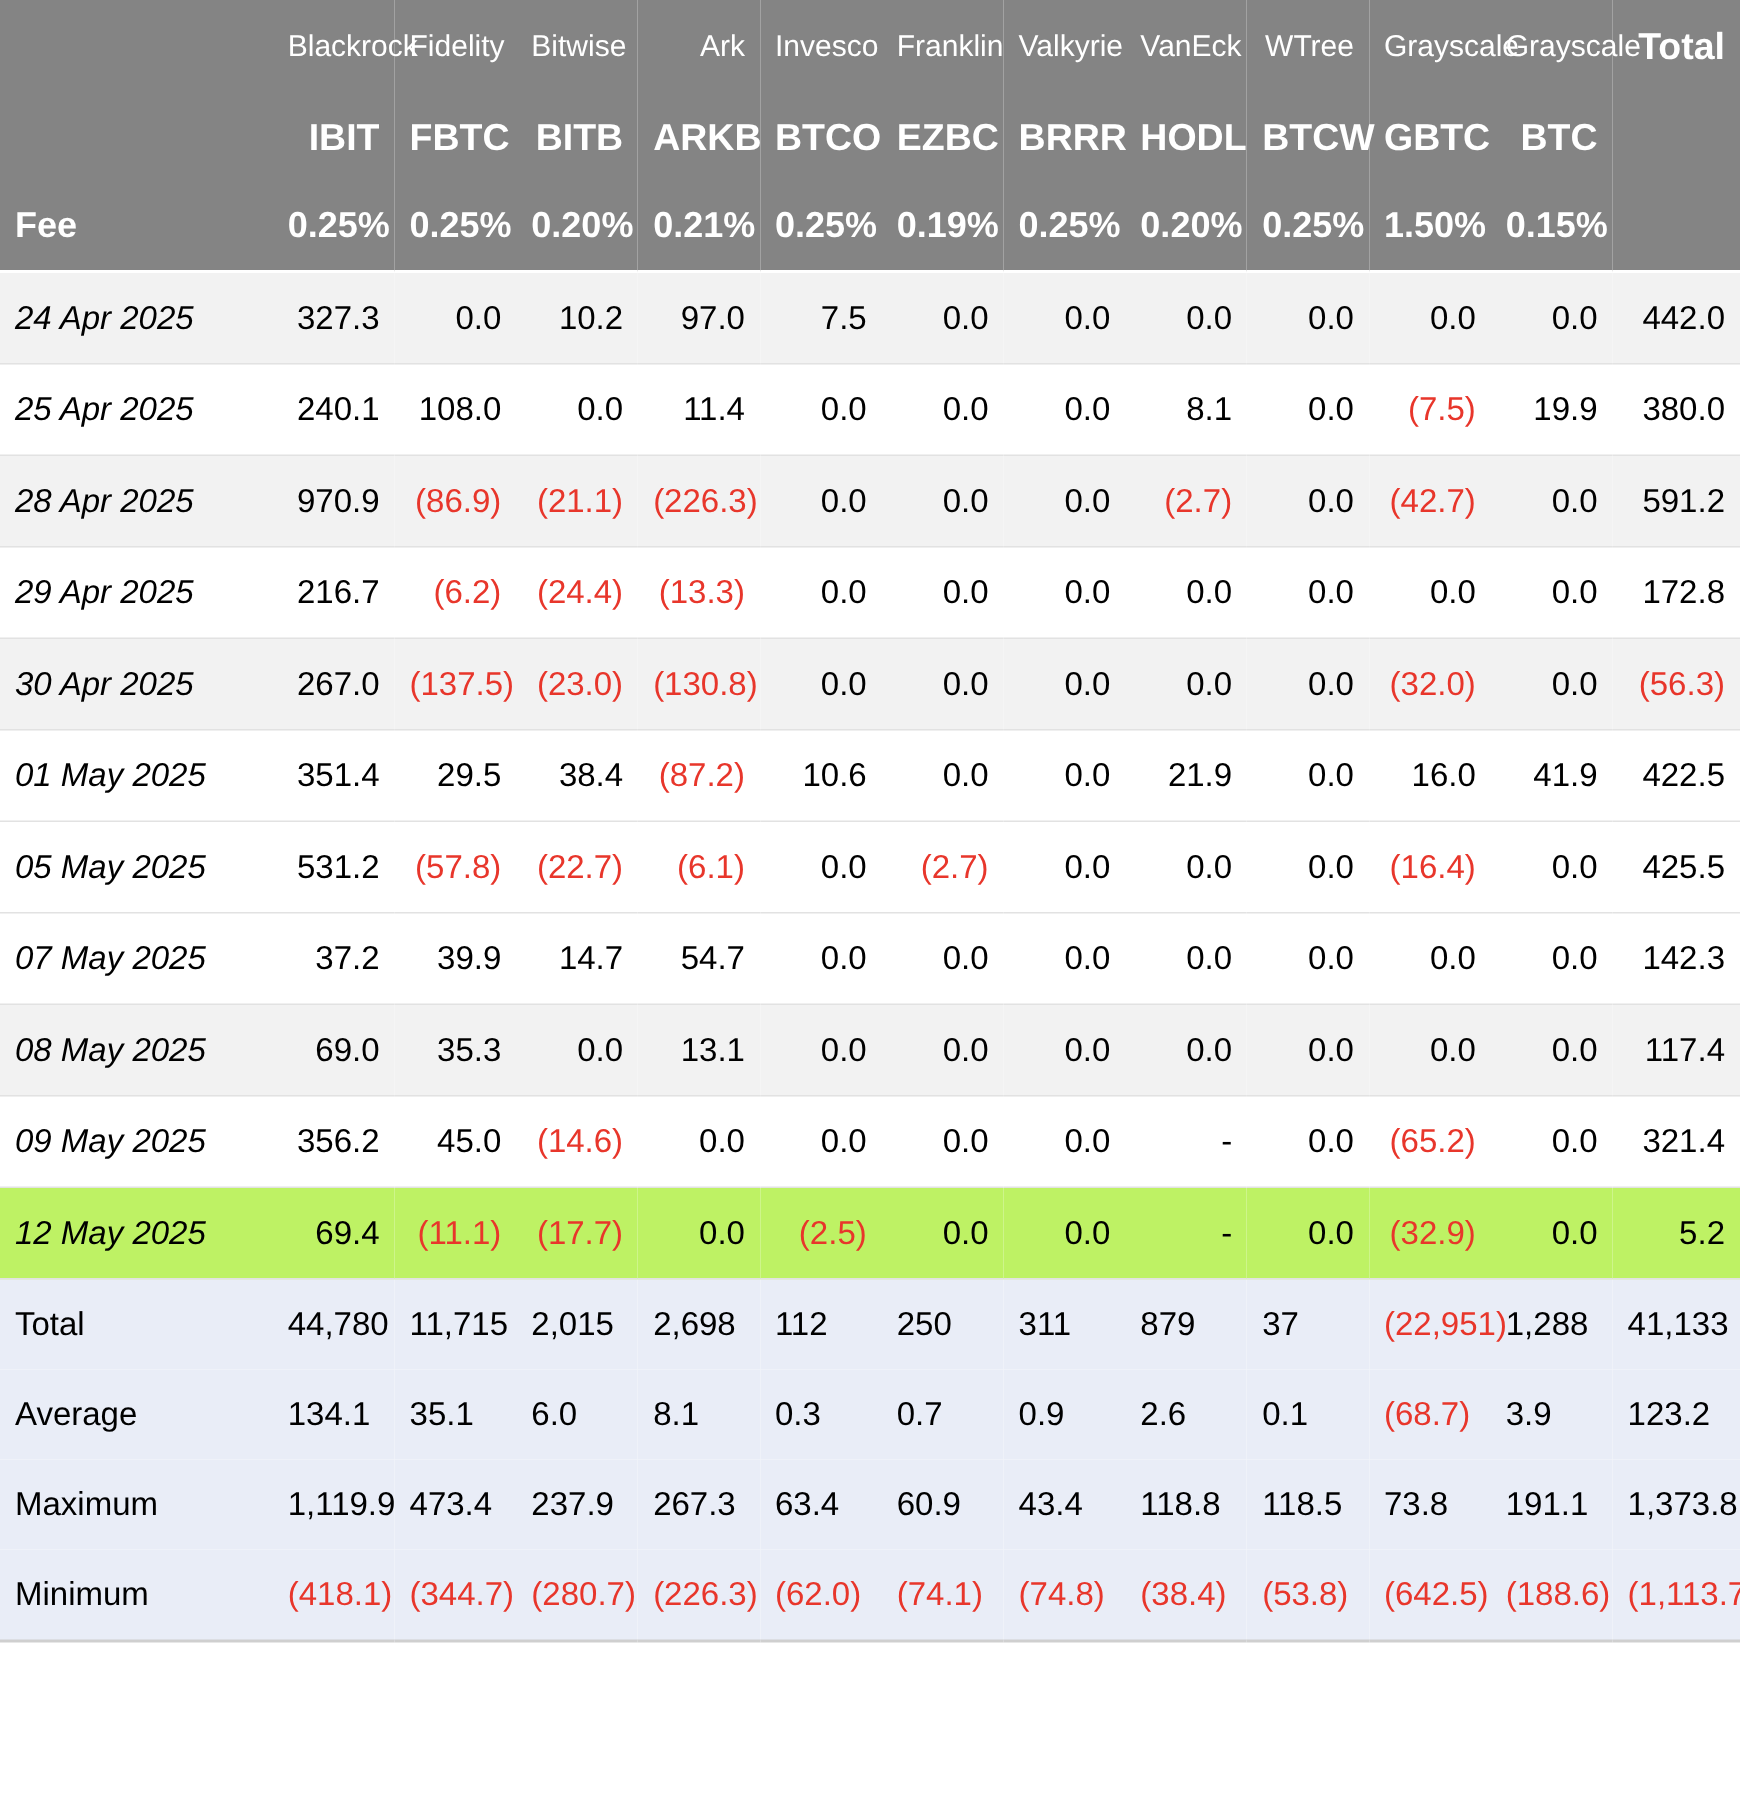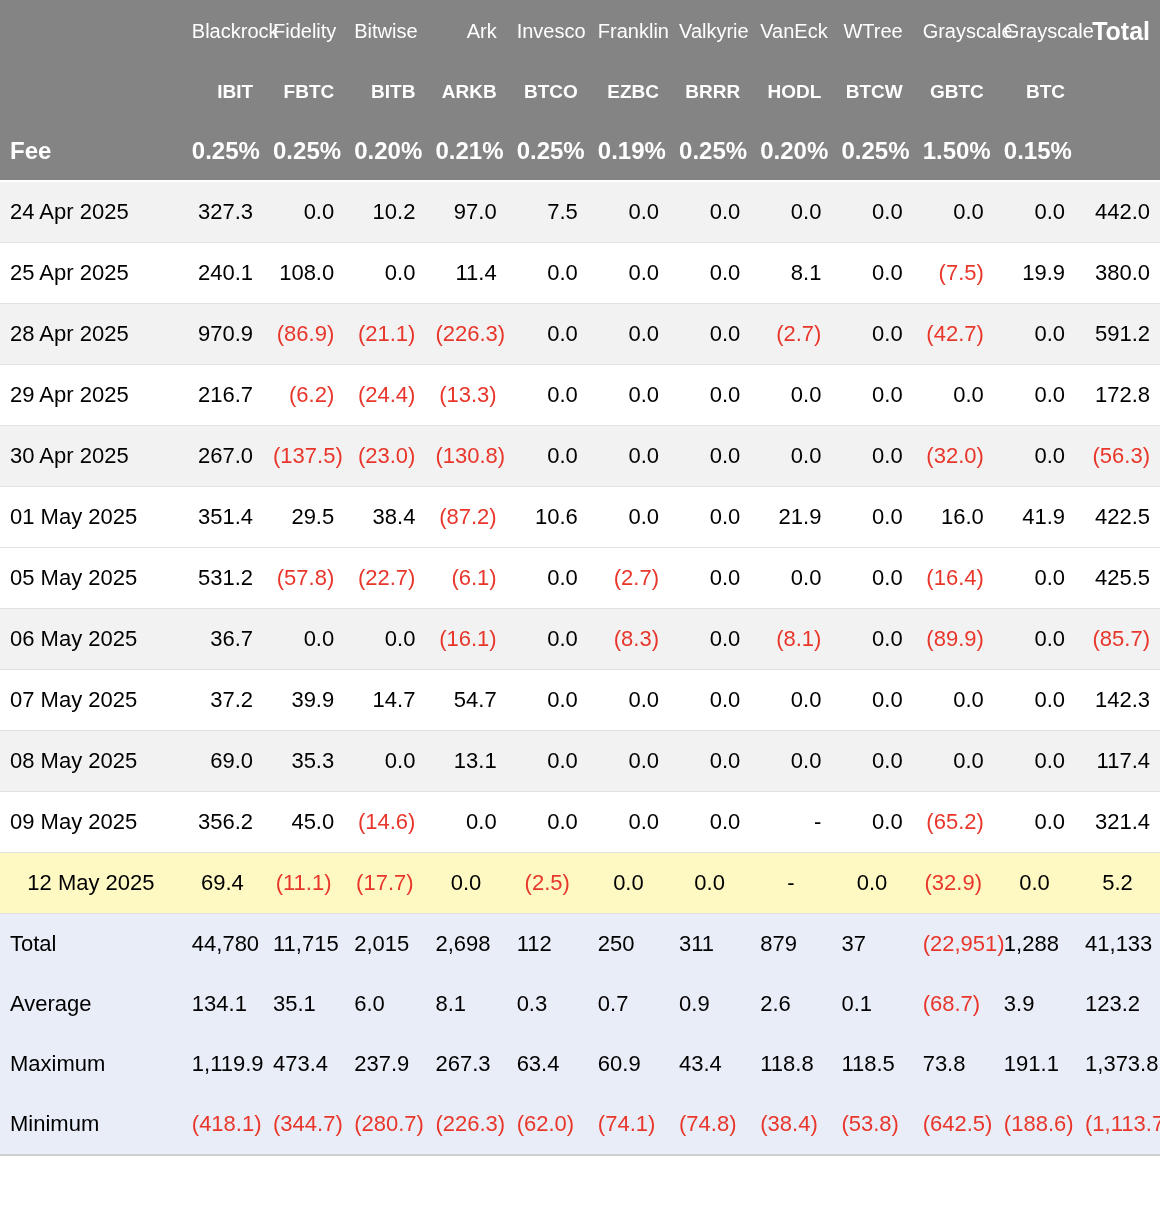--- a/index.html
+++ b/index.html
@@ -36,21 +36,21 @@
     font-size: 20px;
     font-weight: normal;
     vertical-align: middle;
   }
   tr.issuer-row td.total-head {
     font-size: 25px;
     font-weight: bold;
   }
   tr.ticker-row td {
     height: 60px;
-    font-size: 19px;
+    font-size: 25px;
     font-weight: bold;
     vertical-align: middle;
   }
   tr.fee-row td {
     height: 58px;
     font-size: 24px;
     font-weight: bold;
     vertical-align: middle;
     border-bottom: 2px solid #ffffff;
   }
@@ -64,30 +64,30 @@
   tr.data-row td {
     height: 60px;
     font-size: 22px;
     text-align: right;
     padding: 0 10px;
     vertical-align: middle;
     border-bottom: 1px solid #e2e2e2;
   }
   tr.data-row td.row-label {
     text-align: left;
+    font-style: italic;
   }
   tr.data-row.alt td {
     background: #f2f2f2;
   }
   tr.data-row.plain td {
     background: #ffffff;
   }
   tr.data-row.highlight td {
-    background: #fef9c3;
-    text-align: center;
+    background: #bef264;
   }
 
   
   tr.summary-row td {
     height: 60px;
     font-size: 22px;
     text-align: left;
     padding: 0 10px;
     vertical-align: middle;
     background: #e9edf7;
@@ -267,35 +267,20 @@
         <td class="neg">(6.1)</td>
         <td>0.0</td>
         <td class="neg">(2.7)</td>
         <td>0.0</td>
         <td>0.0</td>
         <td>0.0</td>
         <td class="neg">(16.4)</td>
         <td>0.0</td>
         <td>425.5</td>
       </tr>
-      <tr class="data-row alt">
-        <td class="row-label">06 May 2025</td>
-        <td>36.7</td>
-        <td>0.0</td>
-        <td>0.0</td>
-        <td class="neg">(16.1)</td>
-        <td>0.0</td>
-        <td class="neg">(8.3)</td>
-        <td>0.0</td>
-        <td class="neg">(8.1)</td>
-        <td>0.0</td>
-        <td class="neg">(89.9)</td>
-        <td>0.0</td>
-        <td class="neg">(85.7)</td>
-      </tr>
       <tr class="data-row plain">
         <td class="row-label">07 May 2025</td>
         <td>37.2</td>
         <td>39.9</td>
         <td>14.7</td>
         <td>54.7</td>
         <td>0.0</td>
         <td>0.0</td>
         <td>0.0</td>
         <td>0.0</td>

